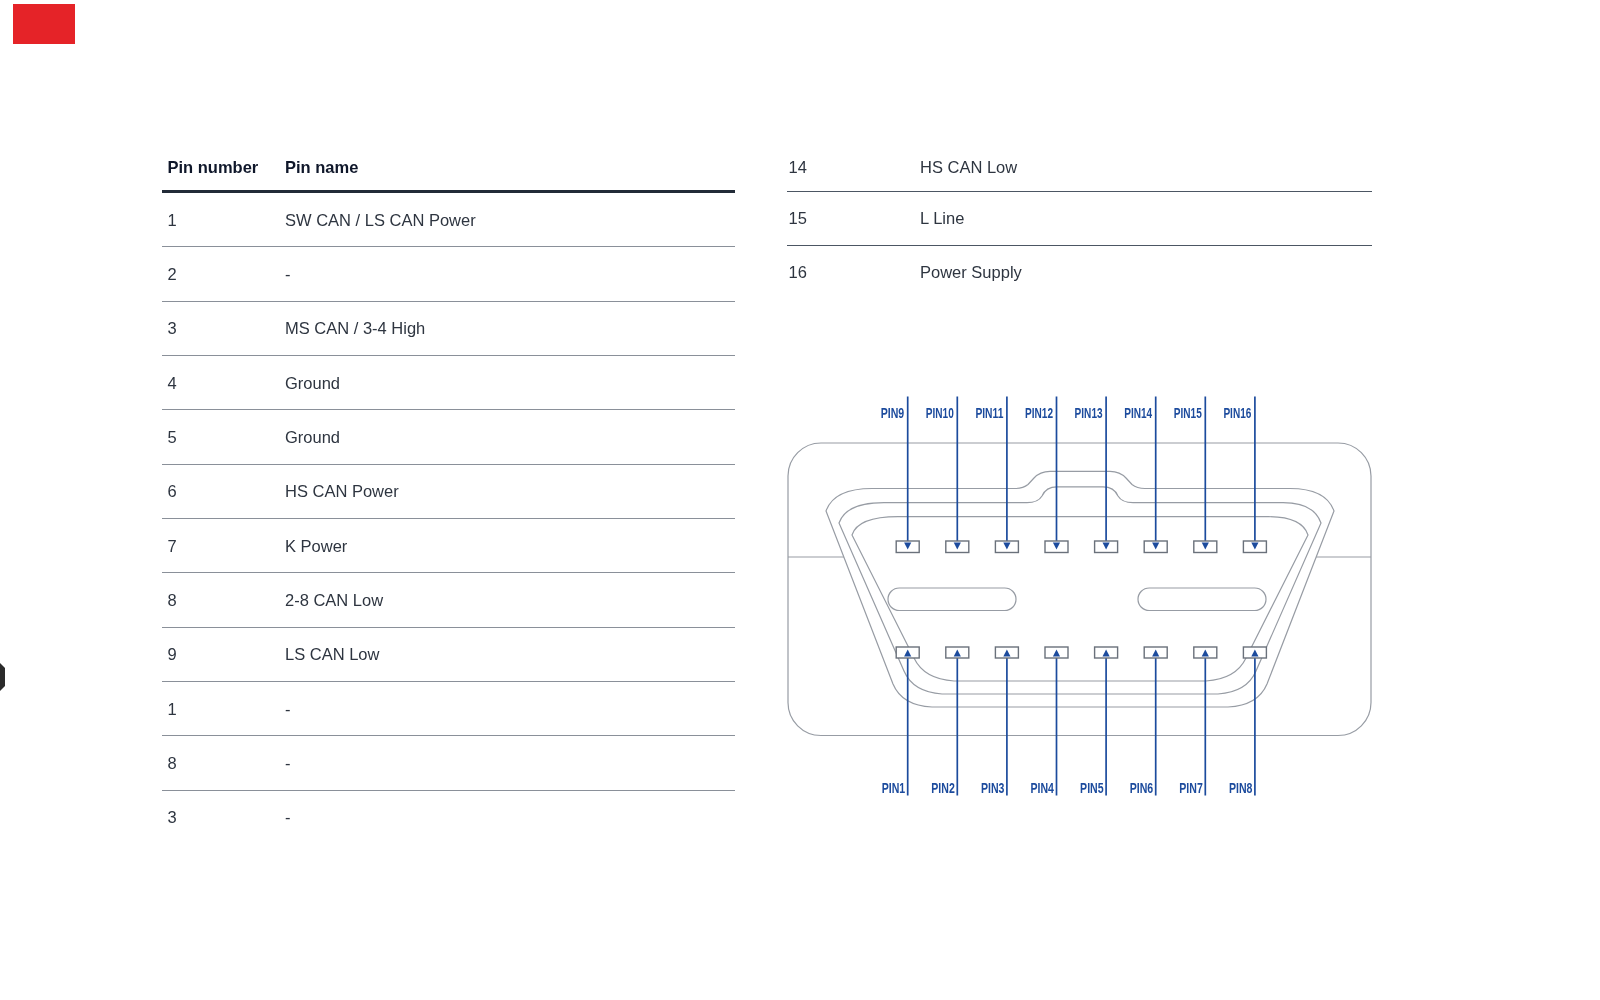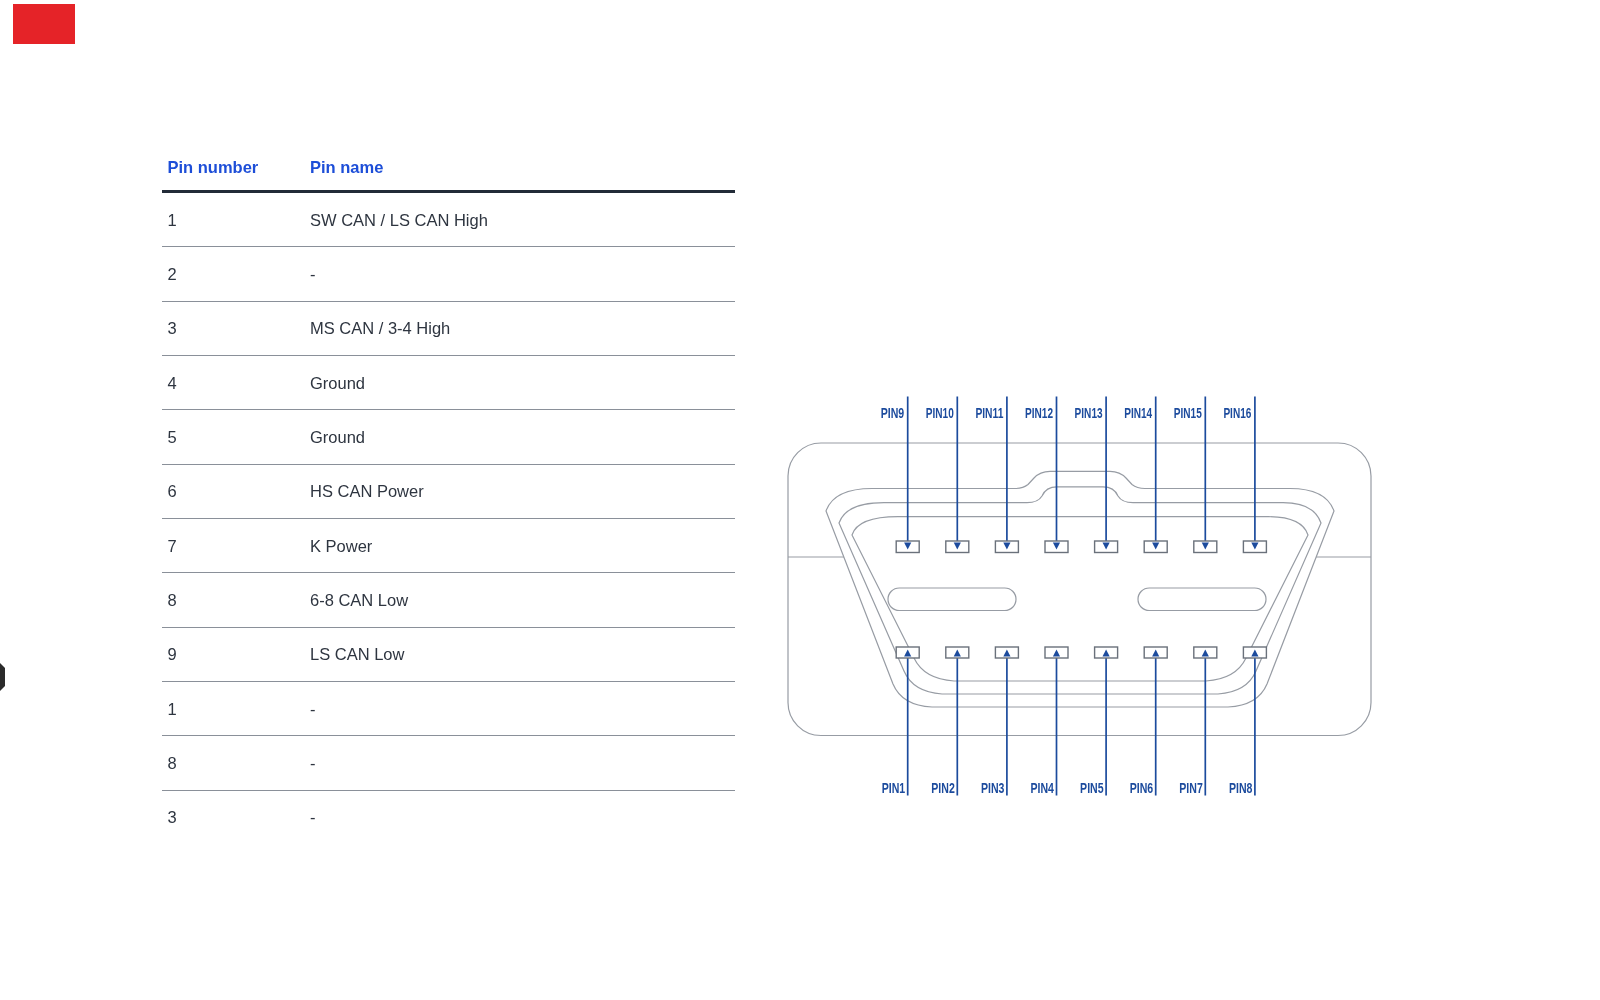--- a/index.html
+++ b/index.html
@@ -9,29 +9,29 @@
   
   .red-marker{position:absolute;left:13px;top:4px;width:62px;height:40px;background:#e52328;}
   .edge-wedge{position:absolute;left:0;top:663px;width:5px;height:28px;background:#2b2b2b;
               clip-path:polygon(0 0,100% 18%,100% 82%,0 100%);}
 
   
   .tbl{position:absolute;top:144px;font-size:16.5px;color:#2e3540;}
   .tbl-left{left:162px;width:573px;}
   .tbl-right{left:787px;width:585px;}
   .t-head{position:relative;height:46px;border-bottom:3px solid #222b38;}
-  .t-head .cell{font-weight:700;color:#1d4ed8;}
+  .t-head .cell{font-weight:700;color:#0f172a;}
   .t-row{position:relative;height:53.33px;border-bottom:1px solid #8a9099;}
   .t-row.last{border-bottom:none;}
   .tbl-right .t-first{position:relative;height:46.5px;border-bottom:1.5px solid #4c5663;}
   .tbl-right .t-row{height:53px;border-bottom:1.5px solid #4c5663;}
   .tbl-right .t-row.last{border-bottom:none;}
   .cell{position:absolute;top:50%;transform:translateY(-50%);white-space:nowrap;}
   .tbl-left .cell-num{left:5.5px;}
-  .tbl-left .cell-name{left:148px;}
+  .tbl-left .cell-name{left:123px;}
   .tbl-right .cell-num{left:1.5px;}
   .tbl-right .cell-name{left:133px;}
 
   
   svg.diagram{position:absolute;left:0;top:0;width:1600px;height:1000px;}
   svg.diagram .outline{fill:none;stroke:#979ca4;stroke-width:1.2;}
   svg.diagram .housing{fill:#ffffff;stroke:#979ca4;stroke-width:1.2;}
   svg.diagram .pinbox{fill:#ffffff;stroke:#6a717b;stroke-width:1.4;}
   svg.diagram text{font-family:"Liberation Sans", sans-serif;font-weight:700;font-size:15.5px;}
 </style>
@@ -43,21 +43,21 @@
   <div class="red-marker"></div>
   <div class="edge-wedge"></div>
 
   <div class="tbl tbl-left">
     <div class="t-head">
       <span class="cell cell-num">Pin number</span>
       <span class="cell cell-name">Pin name</span>
     </div>
     <div class="t-row">
       <span class="cell cell-num">1</span>
-      <span class="cell cell-name">SW CAN / LS CAN High</span>
+      <span class="cell cell-name">SW CAN / LS CAN Power</span>
     </div>
     <div class="t-row">
       <span class="cell cell-num">2</span>
       <span class="cell cell-name">-</span>
     </div>
     <div class="t-row">
       <span class="cell cell-num">3</span>
       <span class="cell cell-name">MS CAN / 3-4 High</span>
     </div>
     <div class="t-row">
@@ -71,40 +71,54 @@
     <div class="t-row">
       <span class="cell cell-num">6</span>
       <span class="cell cell-name">HS CAN Power</span>
     </div>
     <div class="t-row">
       <span class="cell cell-num">7</span>
       <span class="cell cell-name">K Power</span>
     </div>
     <div class="t-row">
       <span class="cell cell-num">8</span>
-      <span class="cell cell-name">6-8 CAN Low</span>
+      <span class="cell cell-name">2-8 CAN Low</span>
     </div>
     <div class="t-row">
       <span class="cell cell-num">9</span>
       <span class="cell cell-name">LS CAN Low</span>
     </div>
     <div class="t-row">
       <span class="cell cell-num">1</span>
       <span class="cell cell-name">-</span>
     </div>
     <div class="t-row">
       <span class="cell cell-num">8</span>
       <span class="cell cell-name">-</span>
     </div>
     <div class="t-row last">
       <span class="cell cell-num">3</span>
       <span class="cell cell-name">-</span>
     </div>
   </div>
 
+  <div class="tbl tbl-right">
+    <div class="t-first">
+      <span class="cell cell-num">14</span>
+      <span class="cell cell-name">HS CAN Low</span>
+    </div>
+    <div class="t-row">
+      <span class="cell cell-num">15</span>
+      <span class="cell cell-name">L Line</span>
+    </div>
+    <div class="t-row last">
+      <span class="cell cell-num">16</span>
+      <span class="cell cell-name">Power Supply</span>
+    </div>
+  </div>
 
   <svg class="diagram" id="connector-svg" viewBox="0 0 1600 1000">
 
     <rect class="housing" x="788" y="443" width="583" height="292.5" rx="33"></rect>
 
     <path class="outline" d="M788,557 H844 M1316,557 H1371"></path>
 
     <path class="outline" d="M872,488.5 L1015,488.5 Q1023,488.5 1028,484.5 L1034,478 Q1040,471.3 1050,471.3
          L1110,471.3 Q1120,471.3 1126,478 L1132,484.5 Q1137,488.5 1145,488.5
          L1290,488.5 Q1326,488.5 1334,511 L1267,684 Q1258,705.5 1228,707

